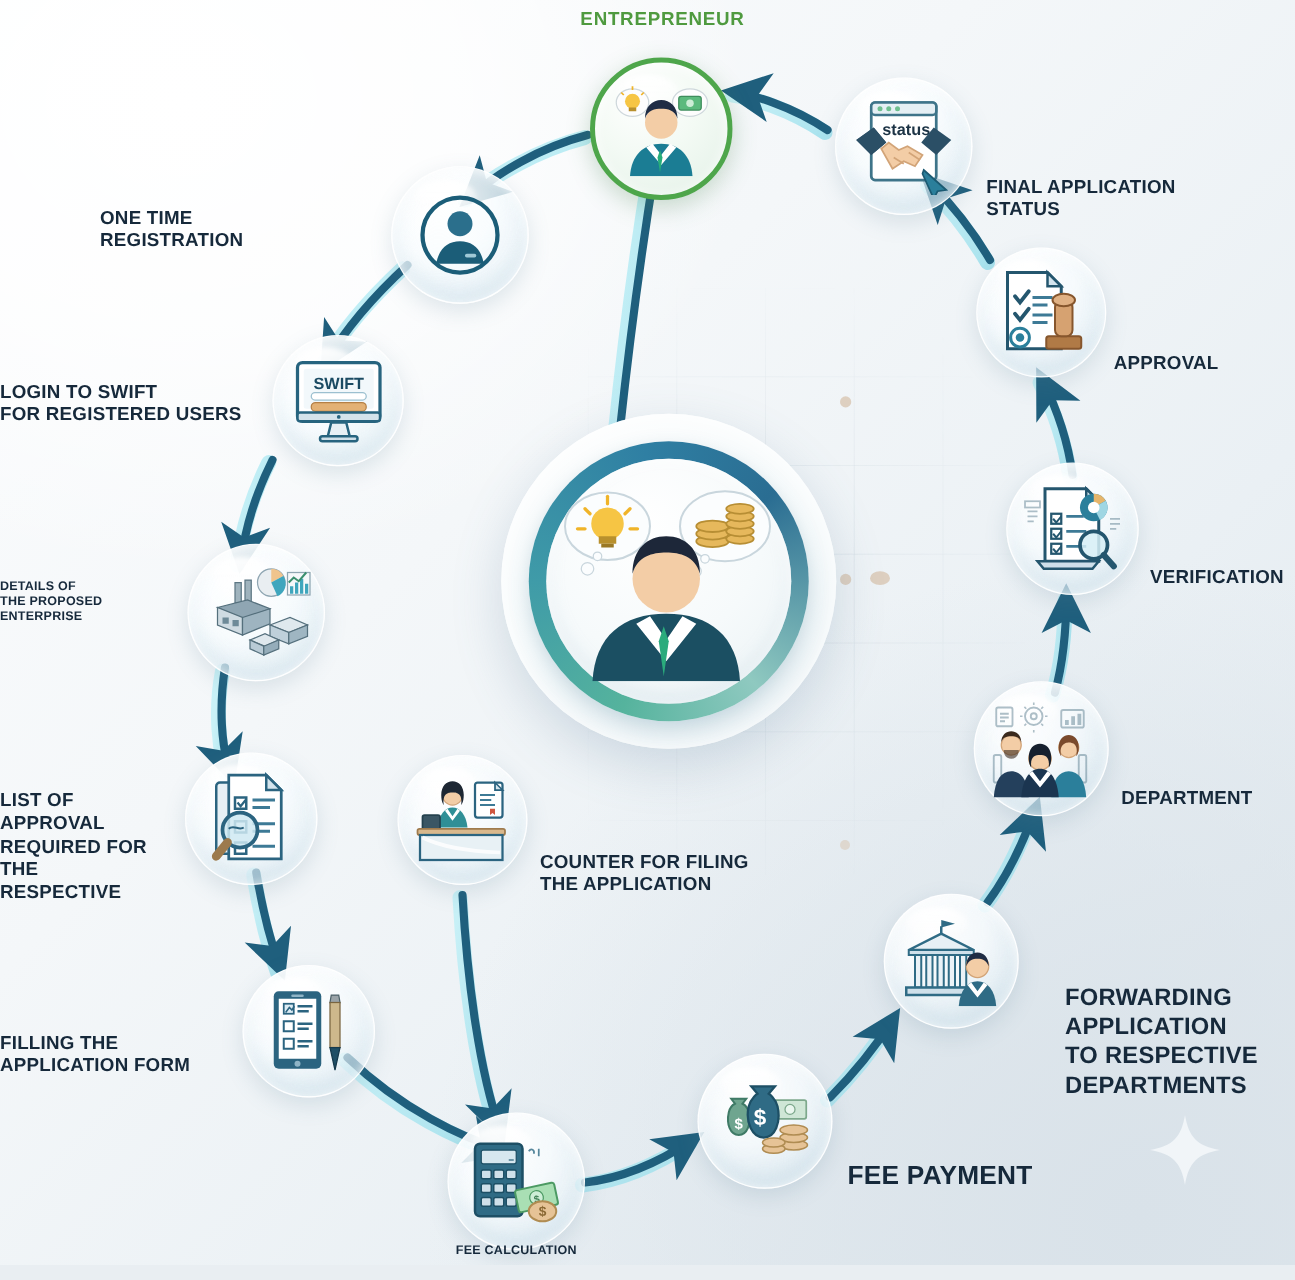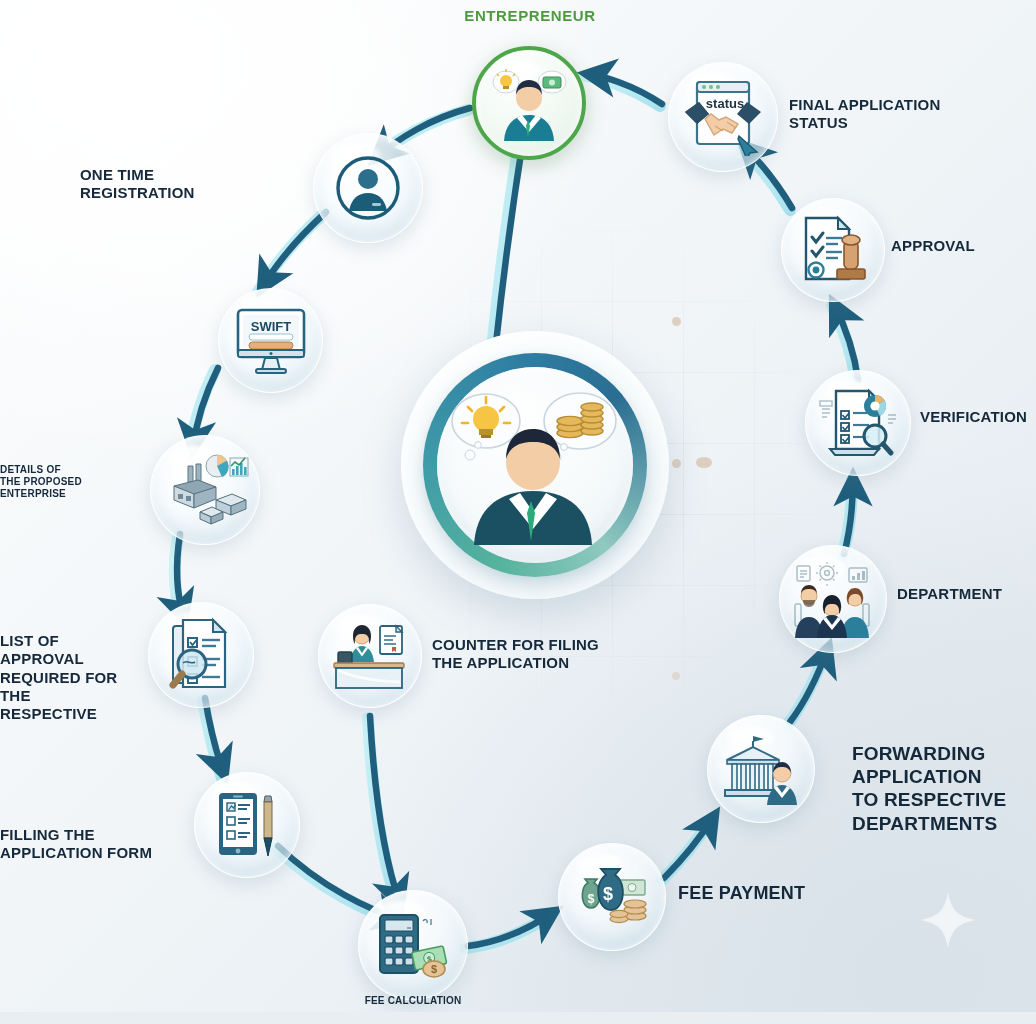--- a/index.html
+++ b/index.html
@@ -55,21 +55,21 @@
   }
   .node .glyph{position:absolute;inset:0;display:flex;align-items:center;justify-content:center;}
   .node .glyph svg{display:block;}
 
   
   .label{
     position:absolute;color:#16293b;font-weight:bold;line-height:1.22;
     letter-spacing:.2px;white-space:pre-line;
   }
   .label.r{text-align:left;}
-  .label.l{text-align:left;}
+  .label.l{text-align:left;margin-top:45px;}
   .label.c{text-align:center;}
   .label-top{
     position:absolute;color:#4f9a3f;font-weight:bold;letter-spacing:.6px;
     font-size:15px;text-align:center;
   }
 
   
   #centre-hub{position:absolute;left:401px;top:331px;width:268px;height:268px;}
   .hub-outer{
     position:absolute;inset:0;border-radius:50%;
@@ -184,36 +184,38 @@
         <circle cx="36" cy="36" r="30" fill="none" stroke="#1b5d78" stroke-width="3.4"></circle>
         <circle cx="36" cy="27" r="10" fill="#2b6f8c"></circle>
         <path d="M17 59c2-12 9-18 19-18s17 6 19 18z" fill="#1b5d78"></path>
         <rect x="40" y="51" width="9" height="3" rx="1.4" fill="#9fc8d6"></rect>
       </svg>
     </div>
   </div>
   <div class="label r" style="left:80px;top:166px;width:225px;font-size:15px;">ONE TIME
 REGISTRATION</div>
 
-  <div class="node" style="left:218px;top:288px;width:105px;height:105px;">
+  <div class="node" style="left:218px;top:268px;width:105px;height:105px;">
     <div class="bubble"></div>
     <div class="glyph">
       <svg width="78" height="70" viewBox="0 0 78 70">
         <rect x="6" y="4" width="66" height="47" rx="4" fill="#ffffff" stroke="#27647f" stroke-width="2.6"></rect>
         <rect x="11" y="9" width="56" height="32" rx="2" fill="#f2f8fb"></rect>
         <text x="39" y="25" text-anchor="middle" font-family="Liberation Sans, sans-serif" font-size="13" font-weight="bold" fill="#1b4b63">SWIFT</text>
         <rect x="17" y="28" width="44" height="6" rx="3" fill="#ffffff" stroke="#9cc0d0"></rect>
         <rect x="17" y="36" width="44" height="7" rx="3.5" fill="#e3b175" stroke="#b58046"></rect>
         <rect x="6" y="44" width="66" height="7" rx="2" fill="#d4e3eb" stroke="#27647f" stroke-width="2"></rect>
         <circle cx="39" cy="47.5" r="1.5" fill="#27647f"></circle>
         <path d="M33 52h12l3 12H30z" fill="#e7f0f5" stroke="#27647f" stroke-width="2"></path>
         <rect x="24" y="63" width="30" height="4" rx="2" fill="#cfdfe8" stroke="#27647f" stroke-width="2"></rect>
       </svg>
     </div>
   </div>
+  <div class="label r" style="left:0px;top:305px;width:205px;font-size:15px;">LOGIN TO SWIFT
+FOR REGISTERED USERS</div>
 
   <div class="node" style="left:150px;top:435px;width:110px;height:110px;">
     <div class="bubble"></div>
     <div class="glyph">
       <svg width="90" height="80" viewBox="0 0 90 80">
         <path d="M28 16h5v16h-5z" fill="#9fb3bd" stroke="#5d7784"></path>
         <path d="M36 14h5v18h-5z" fill="#9fb3bd" stroke="#5d7784"></path>
         <circle cx="57" cy="16" r="11" fill="#e9eef1" stroke="#8fa6b2"></circle>
         <path d="M57 16V5a11 11 0 0 1 9.6 5.7z" fill="#f0c48d"></path>
         <path d="M57 16l9.6-5.3A11 11 0 0 1 62 27z" fill="#3fa6bd"></path>
@@ -355,21 +357,21 @@
         <g fill="#e6c396" stroke="#b08c52" stroke-width="1.2">
           <ellipse cx="64" cy="52" rx="11" ry="4"></ellipse>
             <ellipse cx="64" cy="46" rx="11" ry="4"></ellipse>
             <ellipse cx="64" cy="40" rx="11" ry="4"></ellipse>
           <ellipse cx="48" cy="55" rx="9" ry="3.6"></ellipse>
             <ellipse cx="48" cy="50" rx="9" ry="3.6"></ellipse>
         </g>
       </svg>
     </div>
   </div>
-  <div class="label l" style="left:678px;top:883px;width:180px;font-size:18px;">FEE PAYMENT</div>
+  <div class="label l" style="left:678px;top:883px;width:180px;font-size:21px;">FEE PAYMENT</div>
 
   <div class="node" style="left:707px;top:715px;width:108px;height:108px;">
     <div class="bubble"></div>
     <div class="glyph">
       <svg width="80" height="72" viewBox="0 0 80 72">
         <path d="M32 10v-7l11 3-11 3z" fill="#2f6b85"></path>
         <rect x="31" y="8" width="2" height="8" fill="#2f6b85"></rect>
         <circle cx="32" cy="19" r="3" fill="none" stroke="#2f6b85" stroke-width="1.4"></circle>
         <path d="M6 27L32 14l26 13z" fill="#e7f0f5" stroke="#2f6b85" stroke-width="2"></path>
         <rect x="6" y="27" width="52" height="4" fill="#cfe0ea" stroke="#2f6b85" stroke-width="1.6"></rect>

